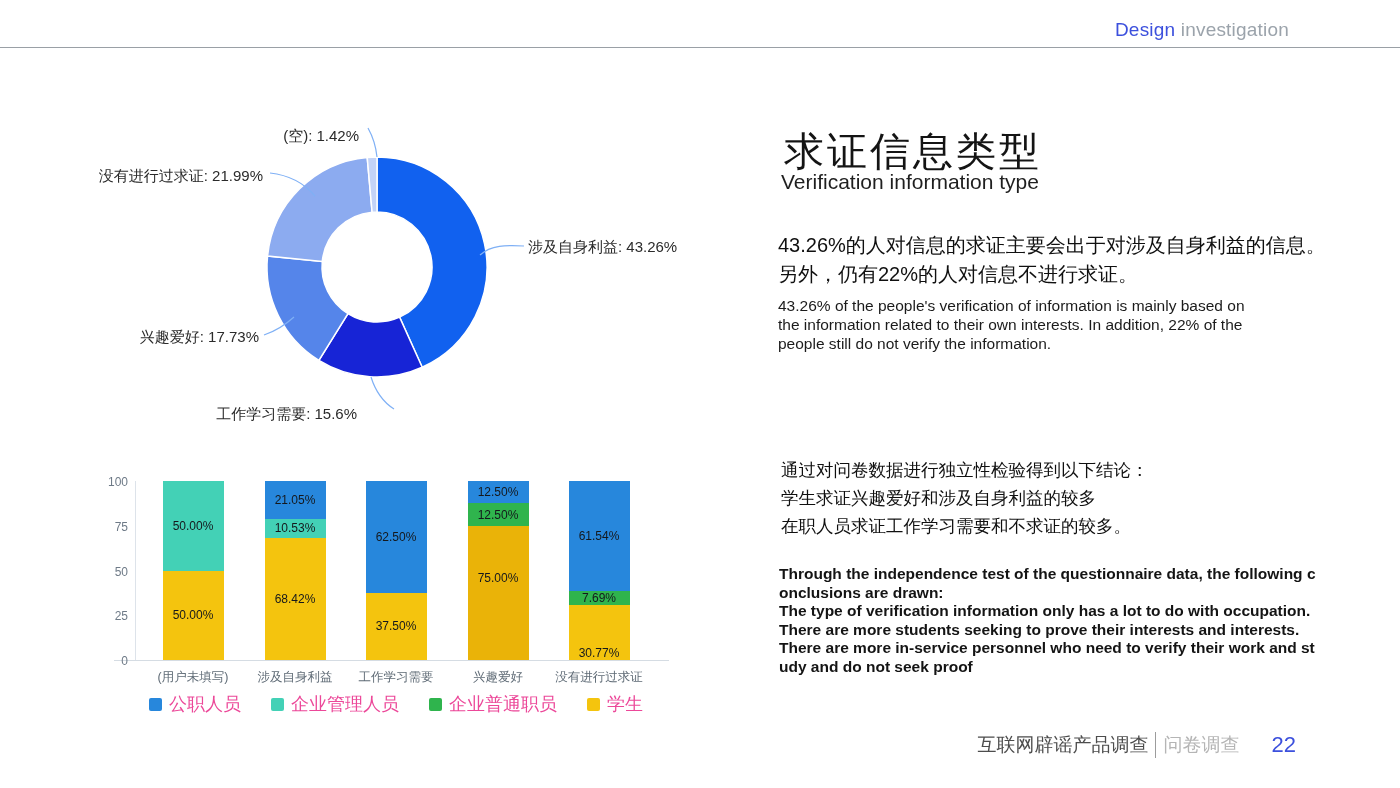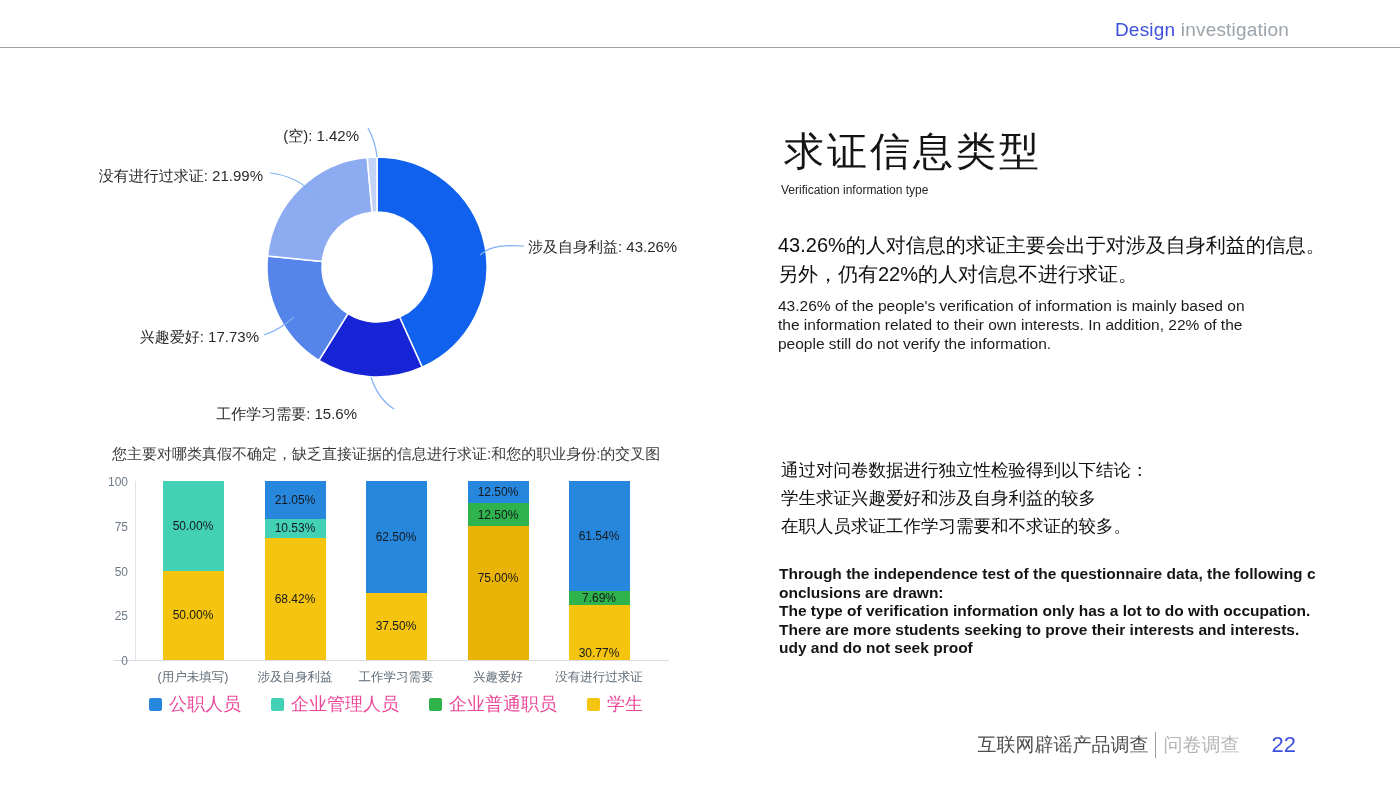--- a/index.html
+++ b/index.html
@@ -27,21 +27,21 @@
   .bar-seg { position:absolute; left:0; width:61px; display:flex; align-items:center; justify-content:center; overflow:visible; }
   .bar-seg span { font-size:12px; color:#15181c; white-space:nowrap; }
   .cat-label { position:absolute; top:188px; transform:translateX(-50%); font-size:12.5px; color:#5f6b76; white-space:nowrap; }
   #bar-legend { position:absolute; left:35px; top:247px; width:522px; display:flex; justify-content:center; gap:30px; }
   .legend-item { display:flex; align-items:center; gap:7px; }
   .legend-swatch { width:13px; height:13px; border-radius:2px; }
   .legend-label { font-size:18px; color:#ec4899; }
 
   
   #title-zh { position:absolute; left:784px; top:124px; font-size:40px; font-weight:400; letter-spacing:3px; color:#141414; }
-  #title-en { position:absolute; left:781px; top:170px; font-size:12px; color:#1f1f1f;margin-top:13px; }
+  #title-en { position:absolute; left:781px; top:170px; font-size:21px; color:#1f1f1f; }
   #para1-zh { position:absolute; left:778px; top:231px; font-size:20px; line-height:29px; color:#101010; }
   #para1-en { position:absolute; left:778px; top:296px; width:468px; font-size:15.5px; line-height:19px; color:#1b1b1b; }
   #para2-zh { position:absolute; left:781px; top:456px; font-size:17.5px; line-height:28px; color:#101010; }
   #para2-en { position:absolute; left:779px; top:565px; font-size:15.5px; line-height:18.5px; font-weight:600; color:#141414; }
   #para2-en div, #para1-zh div, #para2-zh div { white-space:nowrap; }
 
   
   #footer { position:absolute; top:732px; right:104px; display:flex; align-items:center; }
   #footer .f-left { font-size:19px; color:#4d4d4d; }
   #footer .f-sep { width:1px; height:26px; background:#9c9c9c; margin:0 8px 0 6px; }
@@ -73,21 +73,20 @@
     <path class="connector" d="M190,68 C208,70 224,78 235,91"></path>
     <path class="connector" d="M288,23 C293,32 296,42 297,52"></path>
     <text x="448" y="147" text-anchor="start">涉及自身利益: 43.26%</text>
     <text x="277" y="314" text-anchor="end">工作学习需要: 15.6%</text>
     <text x="179" y="237" text-anchor="end">兴趣爱好: 17.73%</text>
     <text x="183" y="76" text-anchor="end">没有进行过求证: 21.99%</text>
     <text x="279" y="36" text-anchor="end">(空): 1.42%</text>
   </svg>
 
   <div id="bar-chart">
-    <div id="bar-title">您主要对哪类真假不确定，缺乏直接证据的信息进行求证:和您的职业身份:的交叉图</div>
     <div id="bar-plot">
       <div id="bar-baseline"></div>
     <div class="ytick" style="bottom: -8px;">0</div>
         <div class="ytick" style="bottom: 36.75px;">25</div>
         <div class="ytick" style="bottom: 81.5px;">50</div>
         <div class="ytick" style="bottom: 126.25px;">75</div>
         <div class="ytick" style="bottom: 171px;">100</div>
         <div class="bar" style="left: 26.5px;">
           <div class="bar-seg" style="bottom: 0px; height: 89.5px; background: rgb(244, 196, 14);">
             <span>50.00%</span>
@@ -173,20 +172,21 @@
   <div id="para2-zh">
       <div>通过对问卷数据进行独立性检验得到以下结论：</div>
       <div>学生求证兴趣爱好和涉及自身利益的较多</div>
       <div>在职人员求证工作学习需要和不求证的较多。</div>
     </div>
   <div id="para2-en">
       <div>Through the independence test of the questionnaire data, the following c</div>
       <div>onclusions are drawn:</div>
       <div>The type of verification information only has a lot to do with occupation.</div>
       <div>There are more students seeking to prove their interests and interests.</div>
+      <div>There are more in-service personnel who need to verify their work and st</div>
       <div>udy and do not seek proof</div>
     </div>
 
   <div id="footer">
     <span class="f-left">互联网辟谣产品调查</span>
     <span class="f-sep"></span>
     <span class="f-right">问卷调查</span>
     <span class="f-page">22</span>
   </div>
 

